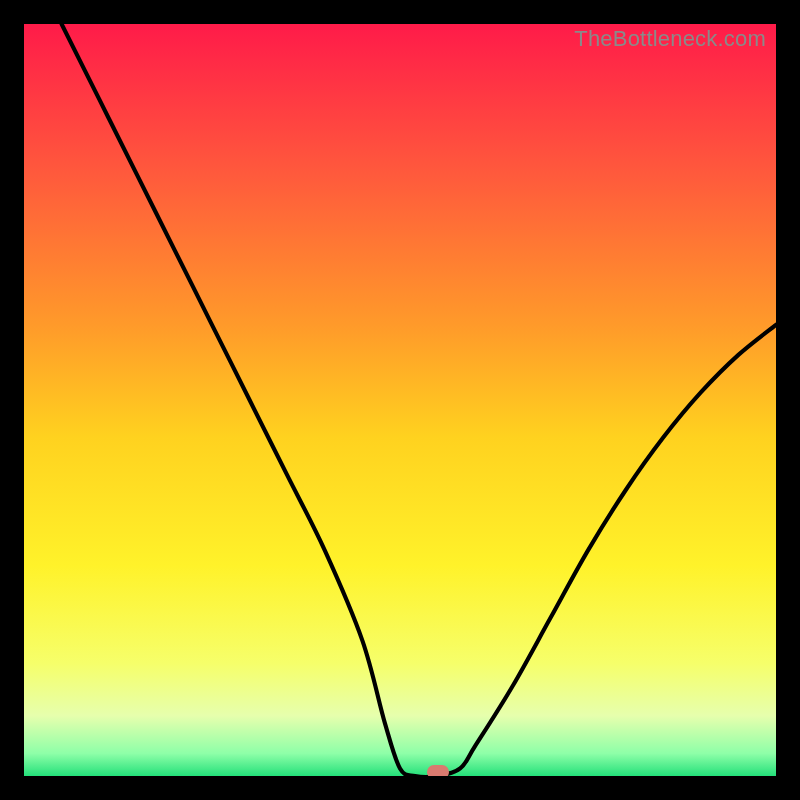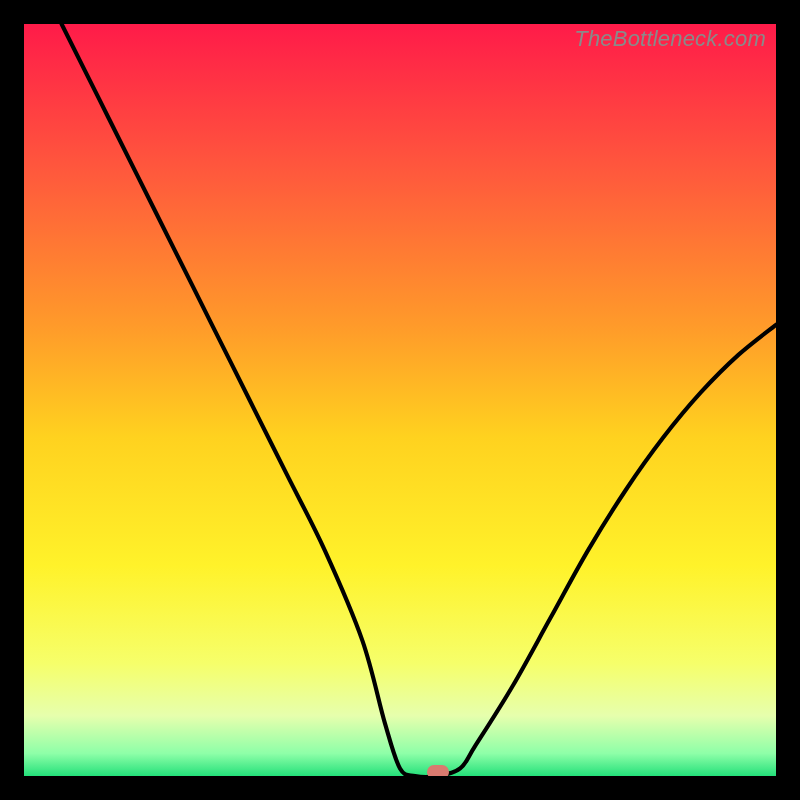--- a/index.html
+++ b/index.html
@@ -19,21 +19,20 @@
     height: 800px;
     background: #000;
   }
   .plot-area {
     position: absolute;
     top: 24px;
     left: 24px;
     width: 752px;
     height: 752px;
     overflow: hidden;
-    font-style: italic;
   }
   .gradient {
     position: absolute;
     top: 0;
     left: 0;
     width: 100%;
     height: 100%;
   }
   .watermark {
     position: absolute;

